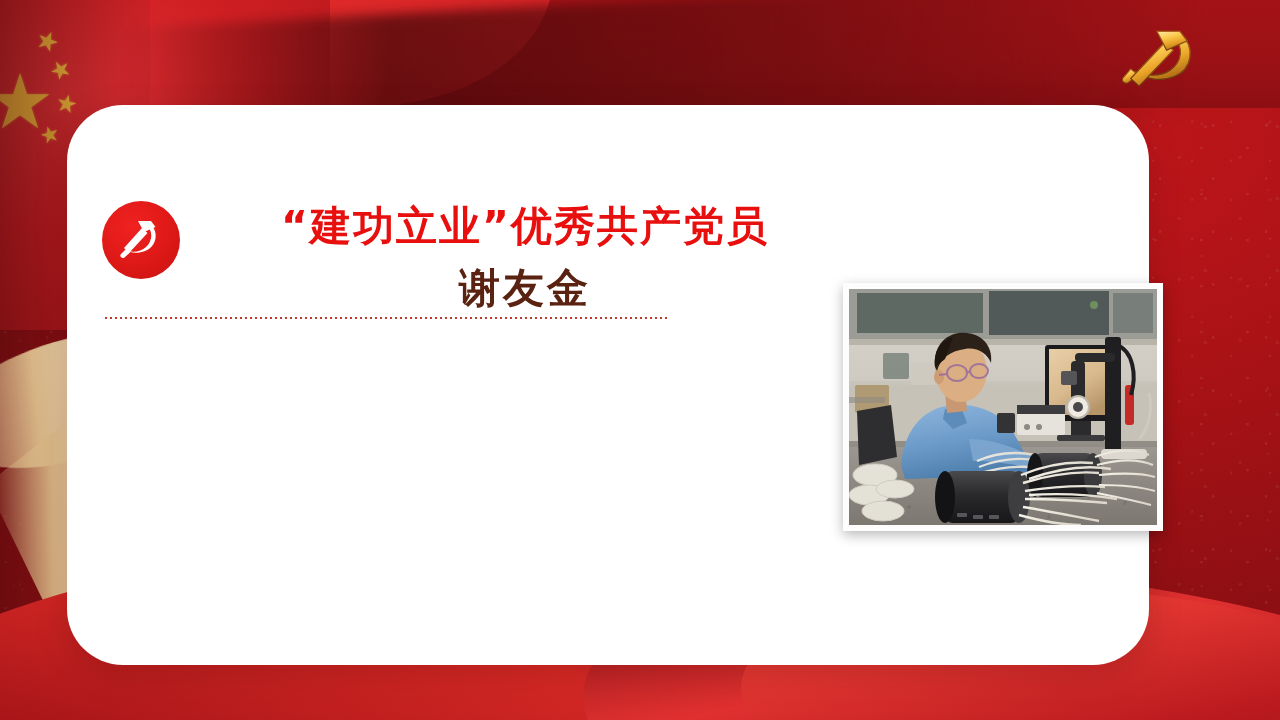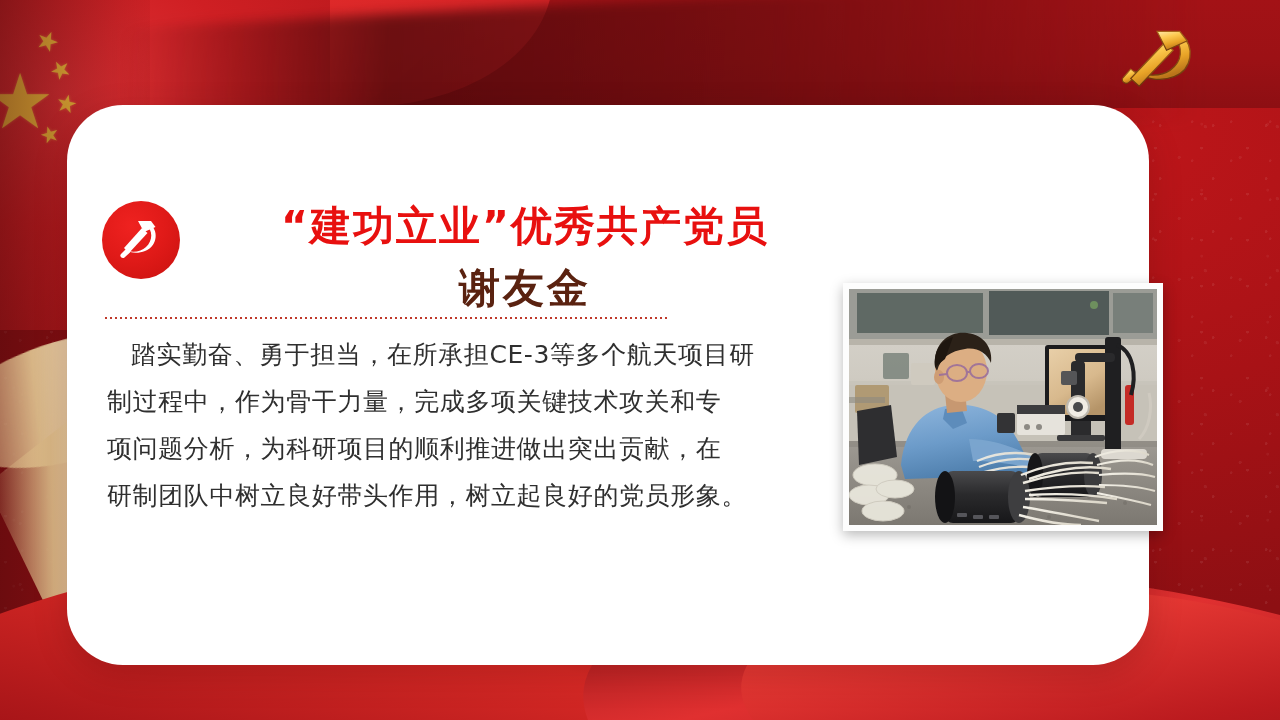--- a/index.html
+++ b/index.html
@@ -315,26 +315,20 @@
       </svg>
     </div>
 
     <div class="title-wrap">
       <div class="title-line-1">“建功立业”优秀共产党员</div>
       <div class="title-line-2">谢友金</div>
     </div>
 
     <div class="divider"></div>
 
-    <div class="body-text">
-      <div class="body-line indent">踏实勤奋、勇于担当，在所承担CE-3等多个航天项目研</div>
-      <div class="body-line">制过程中，作为骨干力量，完成多项关键技术攻关和专</div>
-      <div class="body-line">项问题分析，为科研项目的顺利推进做出突出贡献，在</div>
-      <div class="body-line">研制团队中树立良好带头作用，树立起良好的党员形象。</div>
-    </div>
 
     <div class="photo-frame">
       <div class="photo-inner">
         <svg viewBox="0 0 308 236" xmlns="http://www.w3.org/2000/svg" preserveAspectRatio="xMidYMid slice" aria-hidden="true">
           <defs>
             <linearGradient id="wallG" x1="0" y1="0" x2="0" y2="1">
               <stop offset="0%" stop-color="#d9d6cf"></stop>
               <stop offset="55%" stop-color="#cfcbc2"></stop>
               <stop offset="100%" stop-color="#bdb8ad"></stop>
             </linearGradient>

